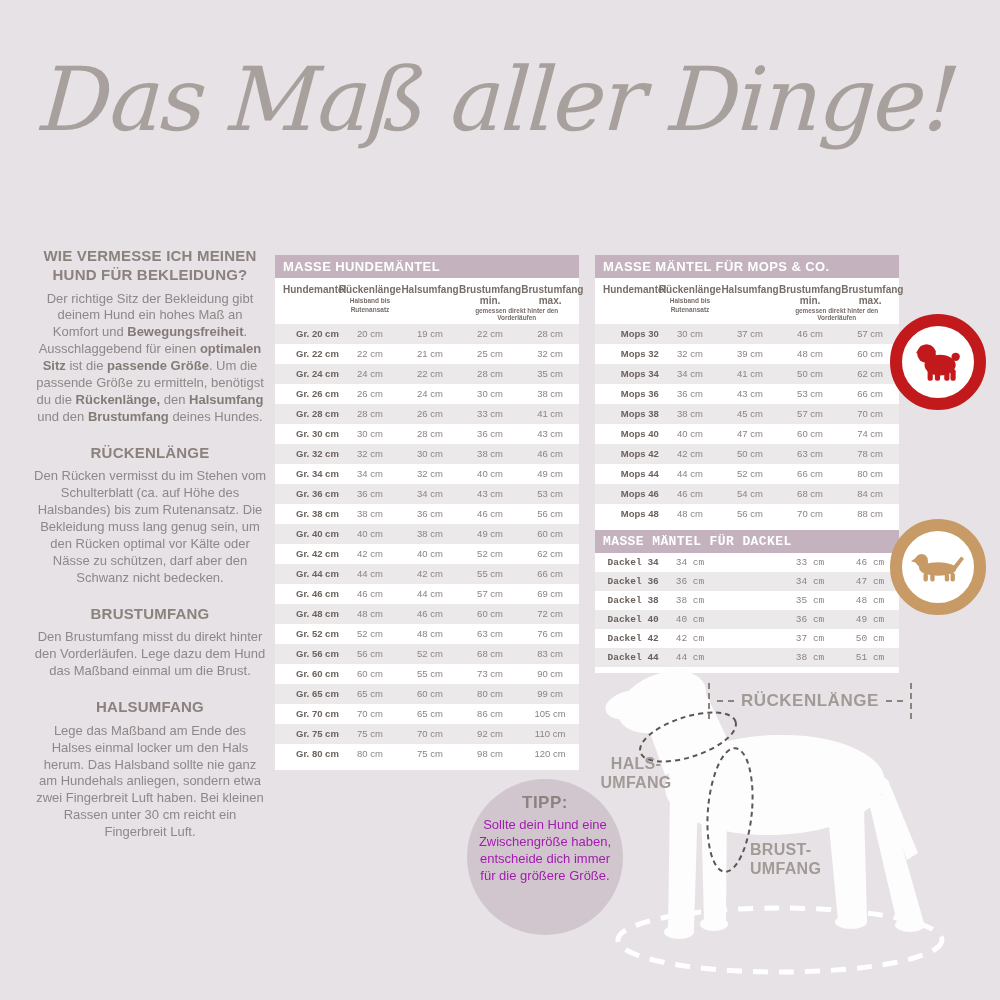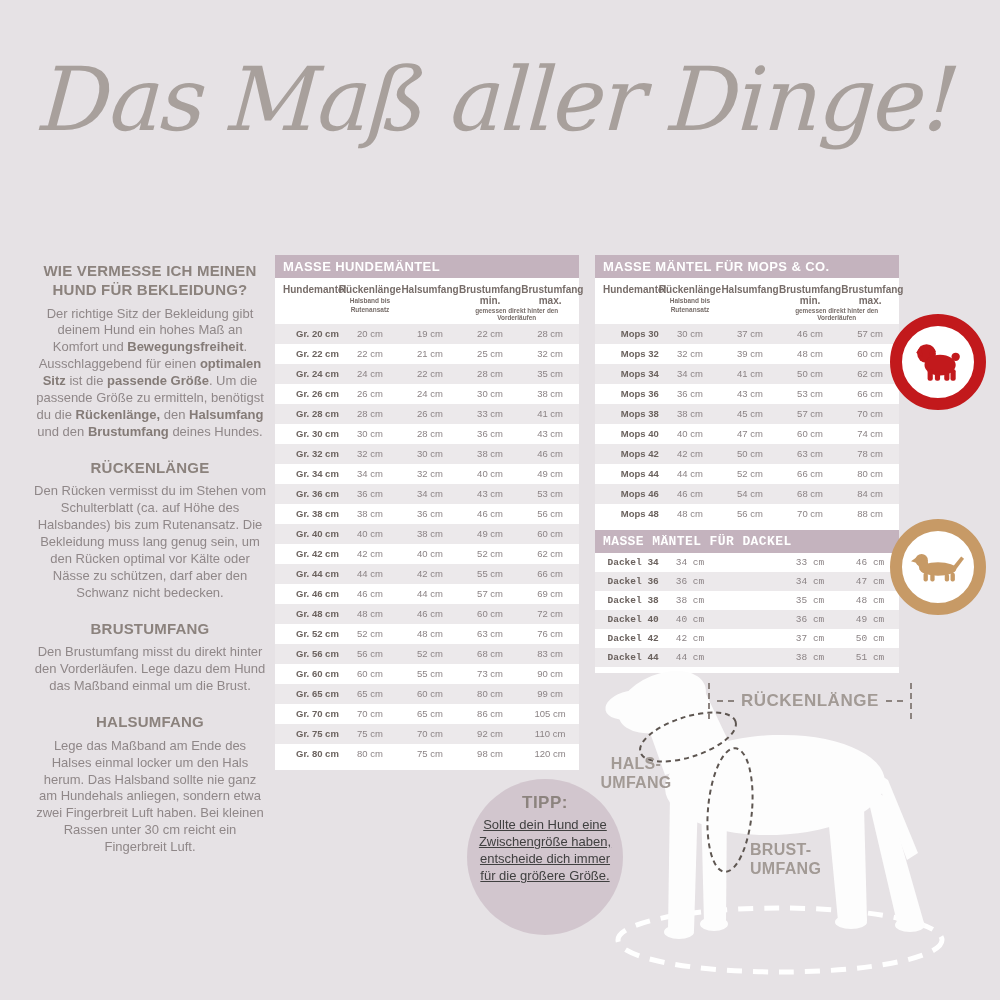--- a/index.html
+++ b/index.html
@@ -15,21 +15,21 @@
     text-align:center;margin:0;
     font-family:"DejaVu Serif",serif;font-style:italic;font-weight:normal;
     font-size:88px;color:#a8a09c;letter-spacing:-2px;transform:skewX(-4deg);
   }
   
   .leftcol{position:absolute;left:30px;top:246px;width:240px;text-align:center;}
   .leftcol h3{
     font-size:15px;line-height:1.25;color:#8b827d;margin:18px 0 6px;
     letter-spacing:.2px;
   }
-  .leftcol h3.first{margin-top:16px;}
+  .leftcol h3.first{margin-top:1px;}
   .leftcol p{font-size:13px;line-height:1.3;color:#8f8788;margin:4px;}
   .leftcol p b{color:#847b77;}
   
   .card{position:absolute;width:304px;background:#ffffff;padding-bottom:6px;}
   .card.main{left:275px;top:255px;}
   .card.mops{left:595px;top:255px;}
   .card.dackel{left:595px;top:530px;font-family:Liberation Mono, monospace;}
   .band{
     height:23px;line-height:23px;background:#c4b3be;color:#ffffff;
     font-weight:bold;font-size:13px;letter-spacing:.4px;padding-left:8px;
@@ -62,21 +62,21 @@
   }
   .ring.pug{left:890px;top:314px;border:12px solid #c2191c;}
   .ring.dax{left:890px;top:519px;border:12px solid #c79a66;}
   
   .tip{
     position:absolute;left:467px;top:779px;width:156px;height:156px;
     border-radius:50%;background:#d2c6ce;text-align:center;box-sizing:border-box;
     padding-top:14px;
   }
   .tip-head{font-size:17px;font-weight:bold;color:#8c837e;letter-spacing:.5px;}
-  .tip-body{font-size:13px;line-height:1.32;color:#404040;width:134px;margin:3px auto 8px;text-decoration:underline;}
+  .tip-body{font-size:13px;line-height:1.32;color:#a21caf;width:134px;margin:3px auto 8px;}
   
   .diagram{position:absolute;left:580px;top:655px;width:420px;height:345px;}
   .diagram svg{position:absolute;left:0;top:0;}
   .dlabel{
     position:absolute;font-weight:bold;color:#a29a95;font-size:16px;
     line-height:1.18;letter-spacing:.3px;white-space:pre-line;text-align:center;
   }
   .neck-lbl{left:10px;top:100px;width:92px;}
   .chest-lbl{left:170px;top:186px;width:86px;text-align:left;}
   .back-measure{

